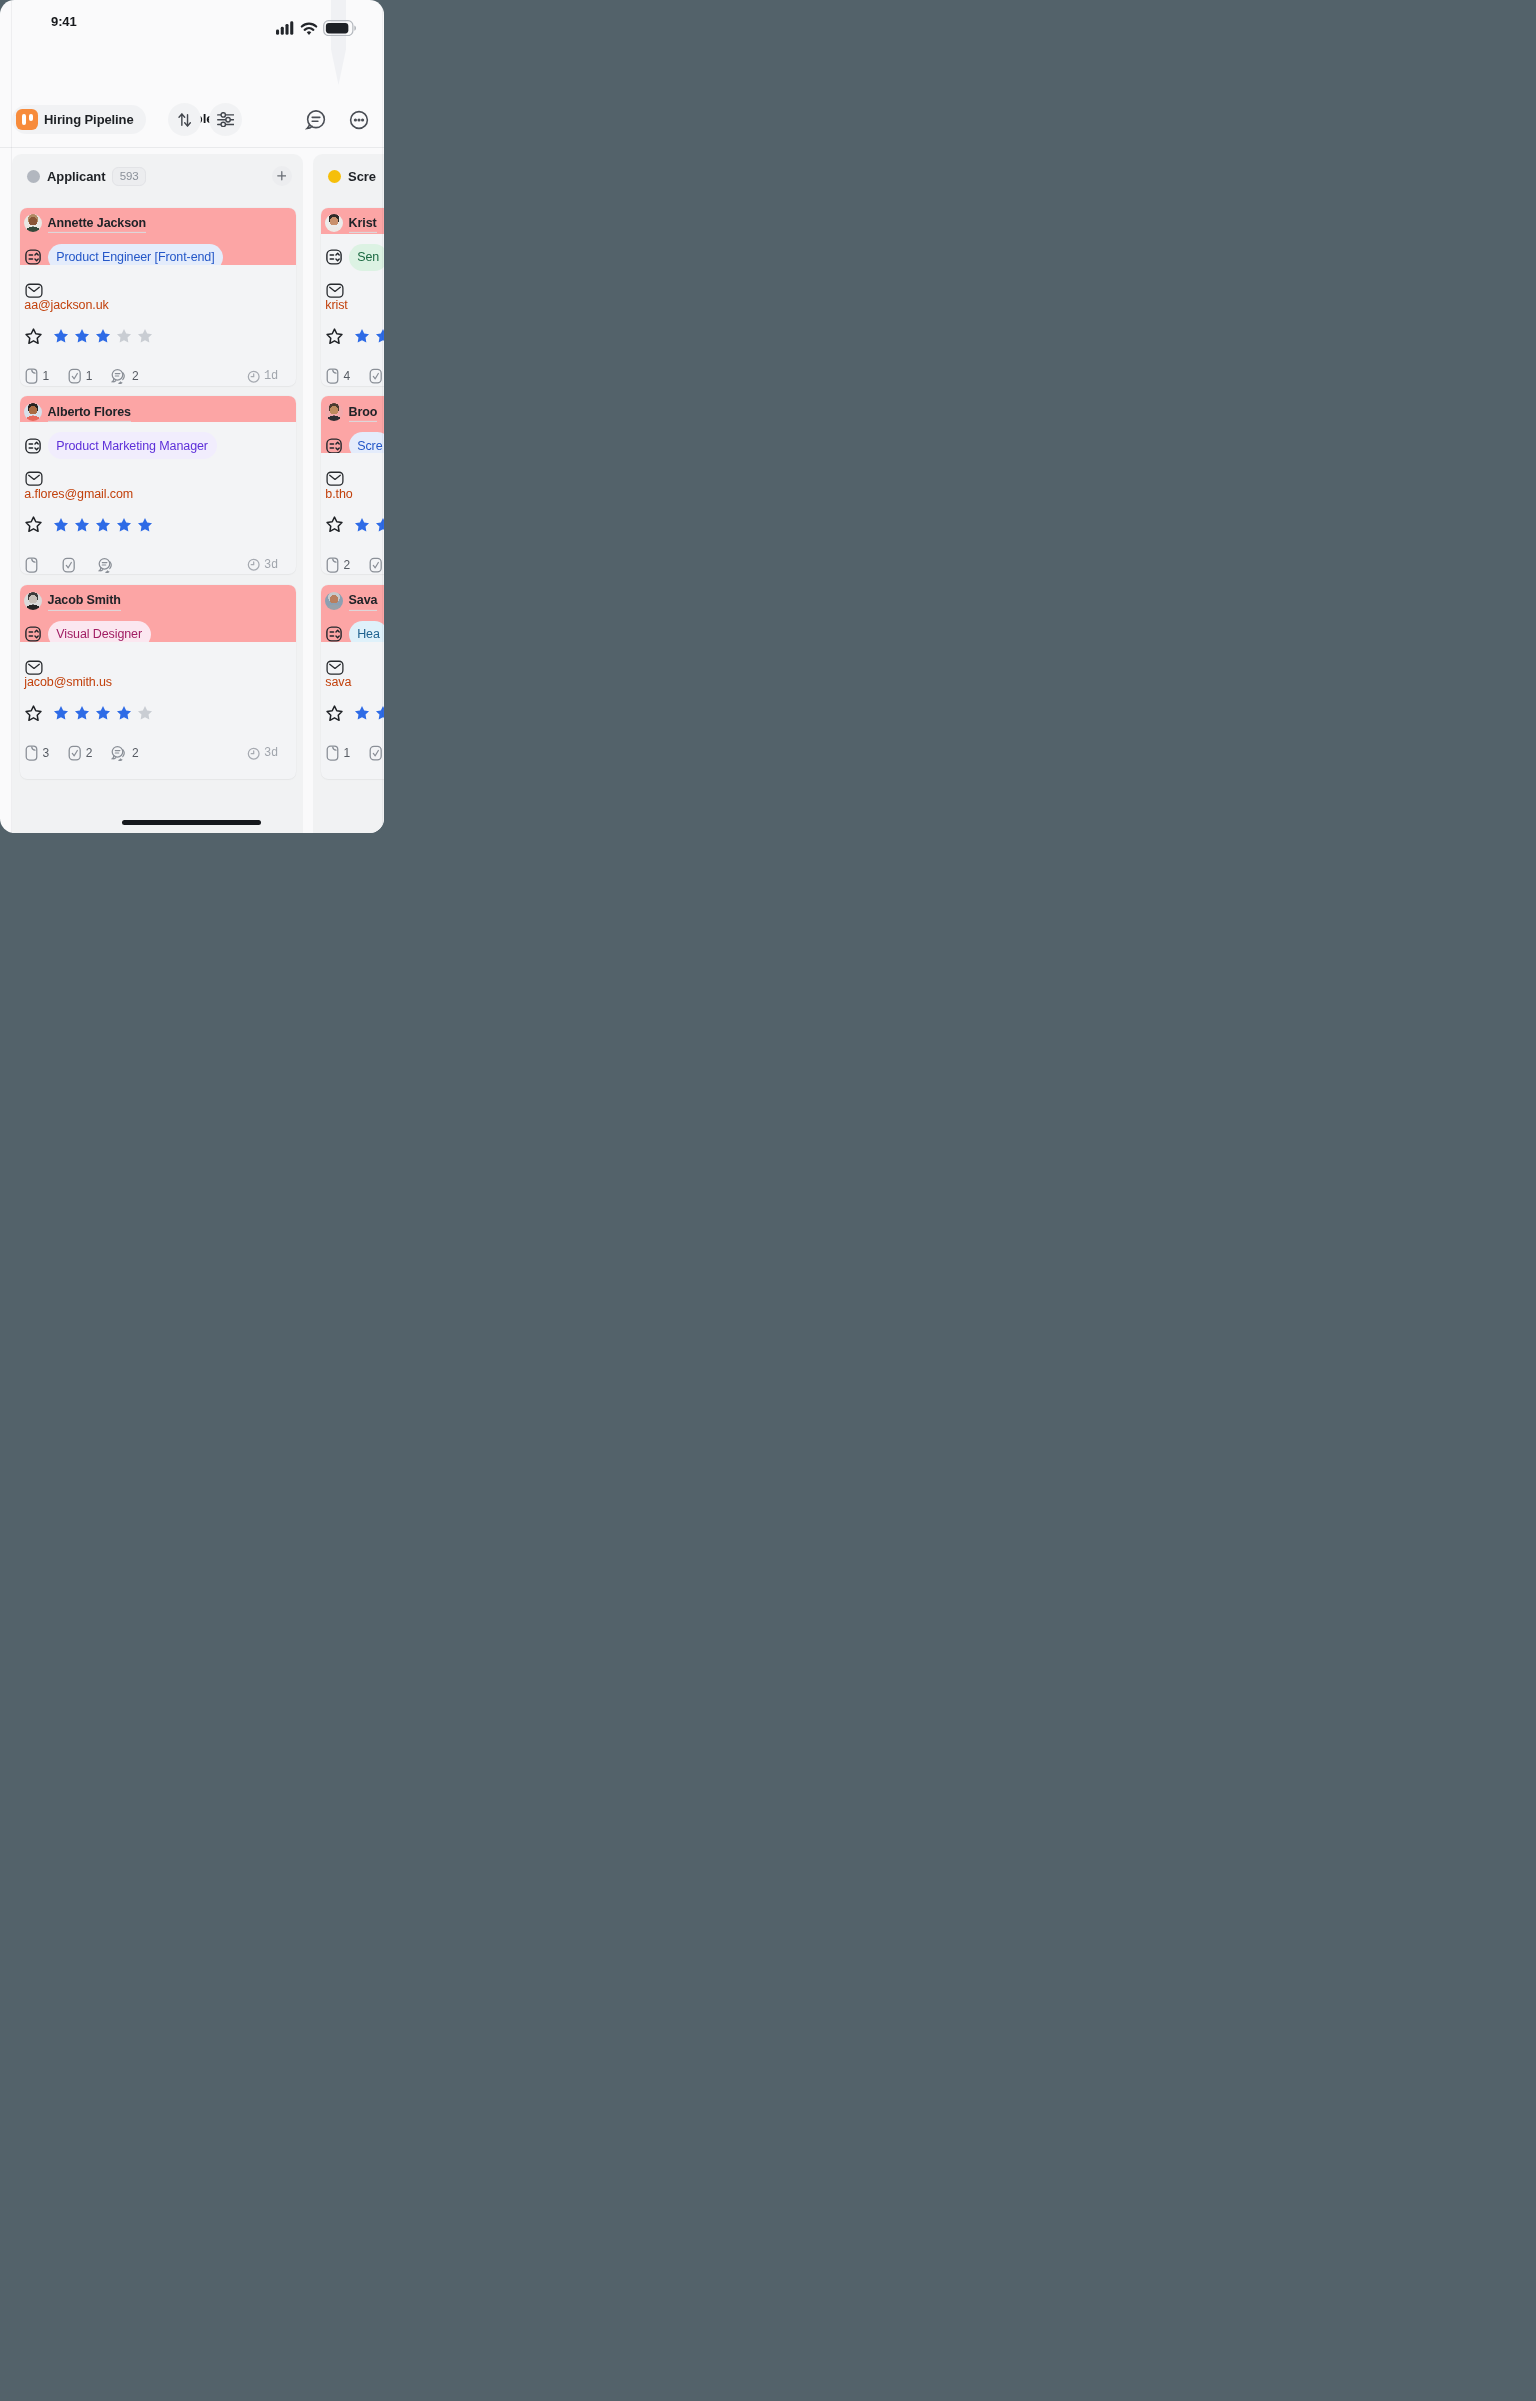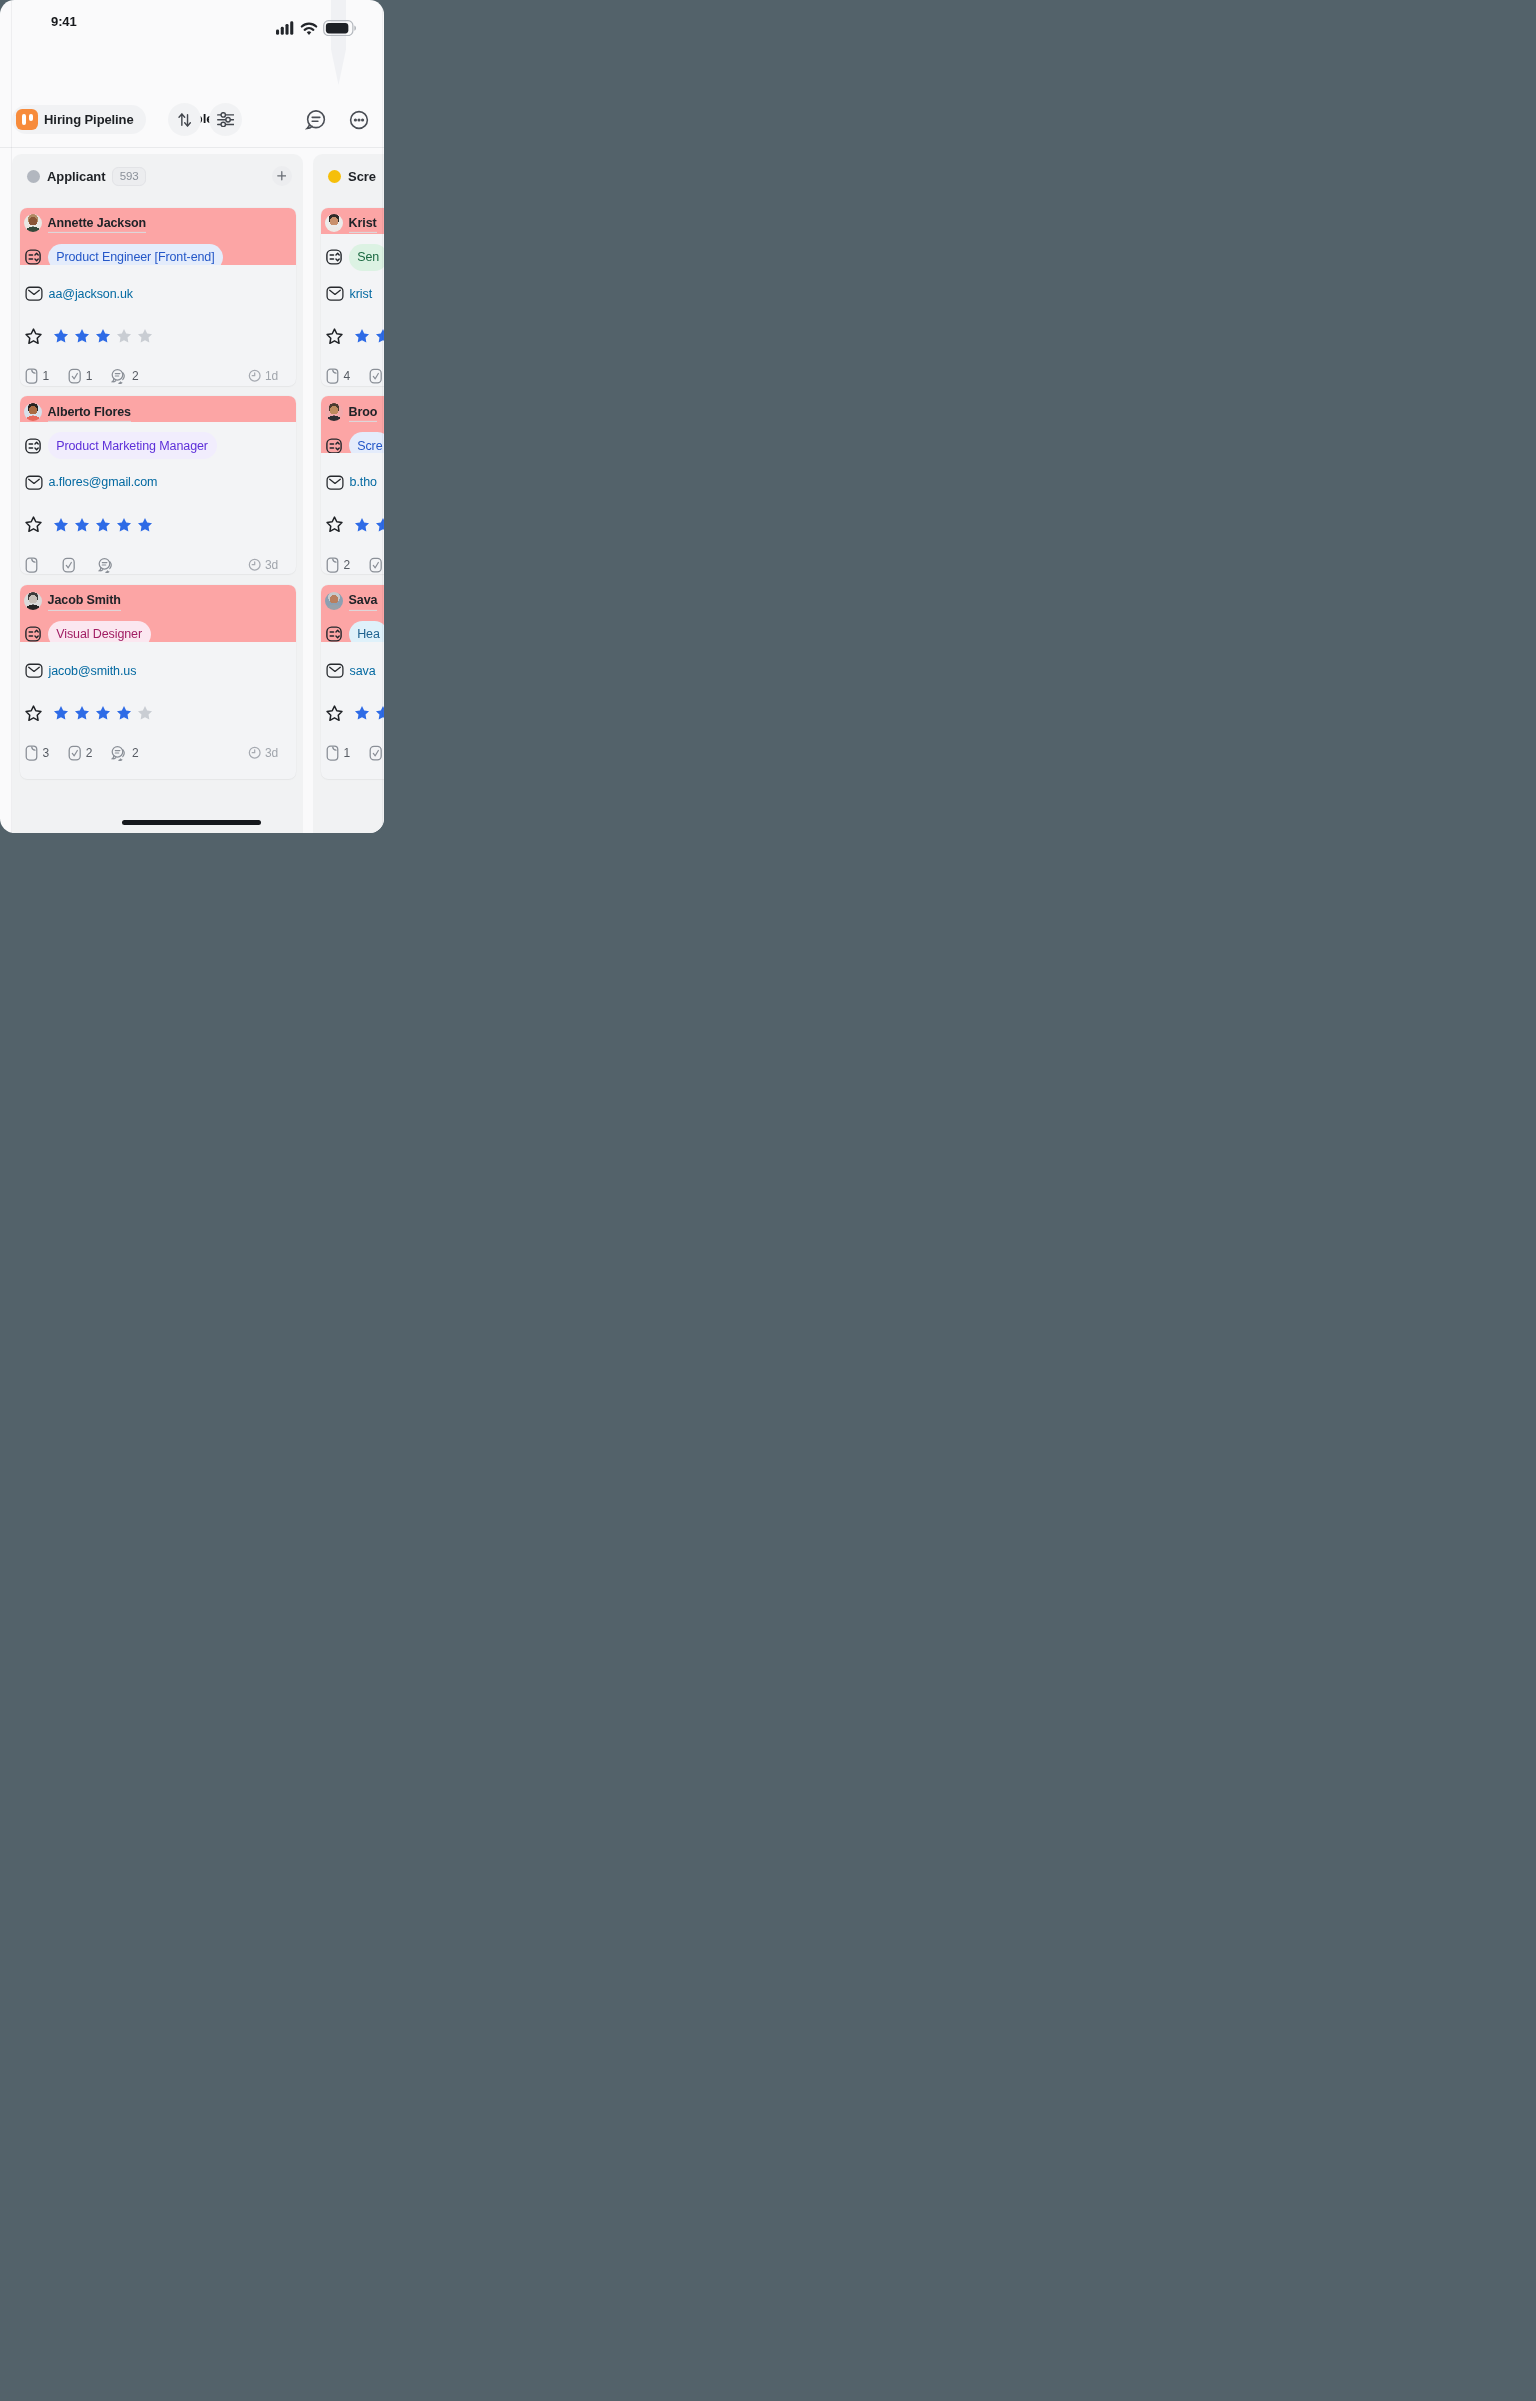--- a/index.html
+++ b/index.html
@@ -62,33 +62,33 @@
   .r-role{margin:17.3px 4.8px 0;height:15px;display:flex;align-items:center;}
   .card-rest .r-role{margin-top:16px;}
   .ficon{width:18px;height:18px;margin-right:5.3px;color:#23262B;flex:0 0 auto;}
   .badge{height:27px;display:inline-flex;align-items:center;padding:0 8.6px;border-radius:14px;
     font-size:12.5px;font-weight:500;white-space:nowrap;}
   .rb-blue{background:#E4ECFB;color:#2457C8;}
   .rb-purple{background:#F1EDFD;color:#5D2FD9;}
   .rb-pink{background:#FBE7F0;color:#A11D63;}
   .rb-green{background:#DCF2E3;color:#1D6A43;}
   .rb-cyan{background:#DFF1FA;color:#1F628F;}
-  .r-email{margin:18px 4.8px 0;height:22px;display:flex;align-items:center;font-size:12.5px;color:#0369a1;white-space:nowrap;}
+  .r-email{margin:18px 4.8px 0;height:22px;display:flex;font-size:12.5px;color:#c2410c;white-space:nowrap;flex-direction:column;}
   .mailicon{width:18px;height:15.4px;margin:0 5.8px 0 0.5px;color:#26292D;flex:0 0 auto;}
   .r-stars{margin:21px 4.8px 0;height:21px;display:flex;align-items:center;}
   .starout{width:19px;height:19px;margin-right:9px;color:#1F2226;flex:0 0 auto;}
   .stars{display:flex;gap:2.9px;align-items:center;}
   .stars svg{width:18px;height:18px;}
   .stars .on{color:#2E6BE6;}
   .stars .off{color:#C9CDD3;}
   .r-foot{margin:20px 4.8px 0 5.8px;height:19px;display:flex;align-items:center;color:#8A8F97;}
   .fg{display:flex;align-items:center;margin-right:19px;}
   .fg svg{flex:0 0 auto;}
   .cnt{margin-left:4.3px;font-size:12px;color:#565B63;min-width:0;}
-  .ftime{margin-left:auto;margin-right:12.5px;display:flex;align-items:flex-start;color:#A6AAB1;}
+  .ftime{margin-left:auto;margin-right:12.5px;display:flex;align-items:flex-end;color:#A6AAB1;font-family:Liberation Mono, monospace;}
   .ftime span{margin-left:3.8px;font-size:12px;color:#A0A5AC;}
   
   .av-aj{background:radial-gradient(circle 4.3px at 50% 40%,#8A5537 98%,transparent),radial-gradient(circle 5.3px at 50% 30%,#B08A62 98%,transparent),radial-gradient(ellipse 6.7px 4.3px at 50% 93%,#34483A 98%,transparent),#E9E7E3;}
   .av-af{background:radial-gradient(circle 4.3px at 50% 40%,#A96B43 98%,transparent),radial-gradient(circle 5.3px at 50% 29%,#262220 98%,transparent),radial-gradient(ellipse 6.7px 4.3px at 50% 93%,#E8695C 98%,transparent),#D7E0EA;}
   .av-js{background:radial-gradient(circle 4.3px at 50% 40%,#C6BFB8 98%,transparent),radial-gradient(circle 5.3px at 50% 29%,#3B3B3B 98%,transparent),radial-gradient(ellipse 6.7px 4.3px at 50% 93%,#232323 98%,transparent),#DADADA;}
   .av-kr{background:radial-gradient(circle 4.3px at 50% 40%,#C9906C 98%,transparent),radial-gradient(circle 5.3px at 50% 28%,#2F2B29 98%,transparent),radial-gradient(ellipse 6.7px 4.3px at 50% 93%,#EDE9E6 98%,transparent),#ECECEB;}
   .av-bt{background:radial-gradient(circle 4.3px at 50% 40%,#BD8A5E 98%,transparent),radial-gradient(circle 5.3px at 50% 29%,#4A3A2F 98%,transparent),radial-gradient(ellipse 6.7px 4.3px at 50% 93%,#2E2E33 98%,transparent),#F2A9AB;}
   .av-sv{background:radial-gradient(circle 4.3px at 50% 40%,#B97F5E 98%,transparent),radial-gradient(circle 5.8px at 50% 28%,#C7CACC 98%,transparent),radial-gradient(ellipse 6.7px 4.3px at 50% 93%,#97A1A9 98%,transparent),#8CA0B2;}
   
   .homebar{position:absolute;left:122px;bottom:8.2px;width:139px;height:5.3px;border-radius:2.9px;

